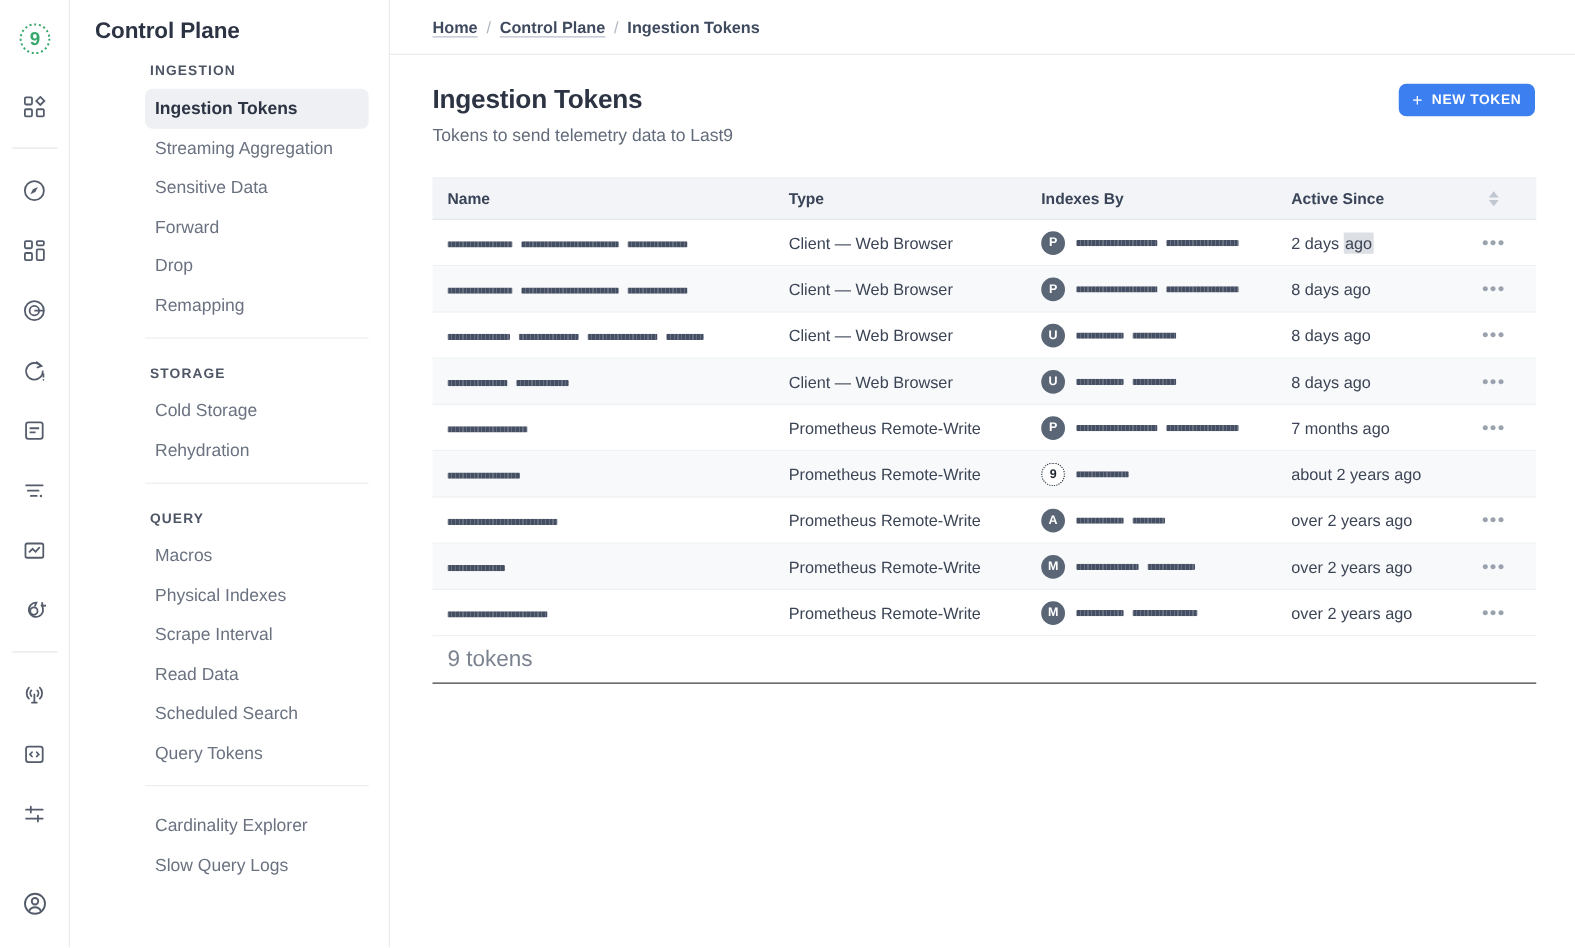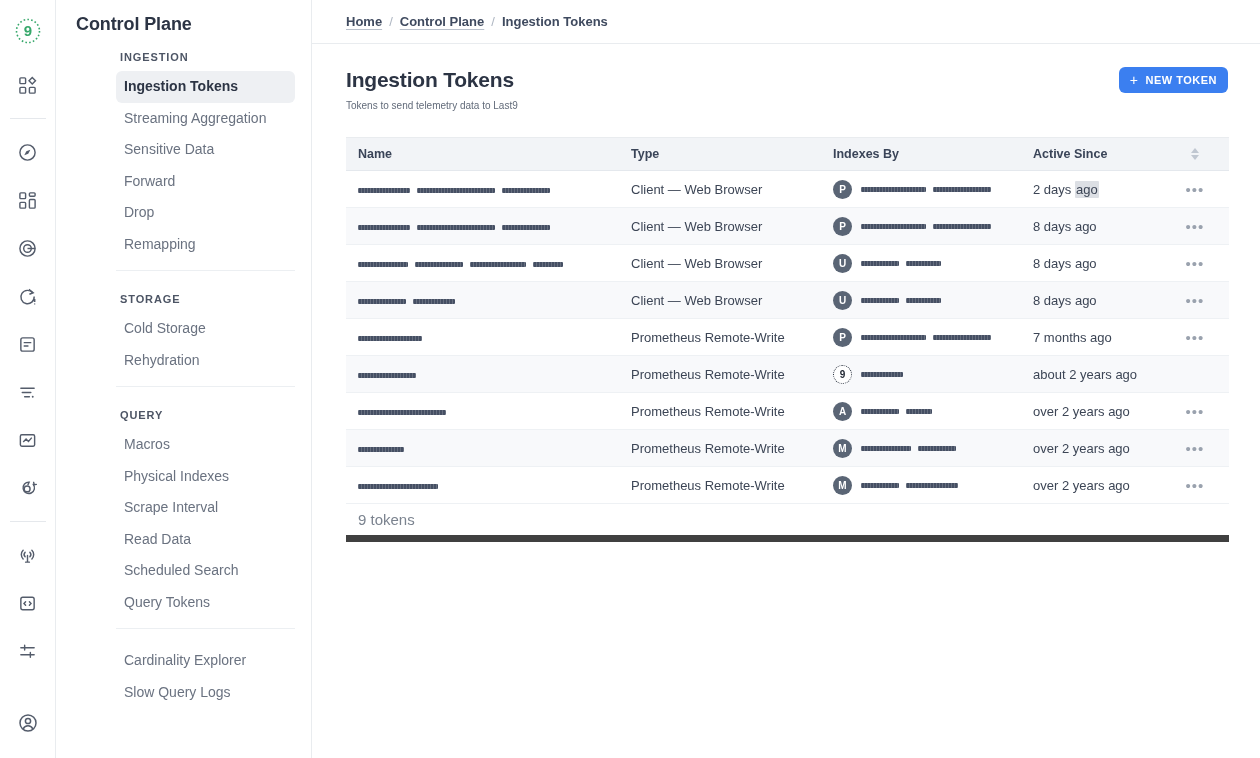--- a/index.html
+++ b/index.html
@@ -74,21 +74,21 @@
     font-size: 13px; font-weight: 700; color: #3f4a5f;
     text-decoration: underline; text-underline-offset: 3px;
     text-decoration-color: #b9c0cb; cursor: pointer;
   }
   .crumb.current { text-decoration: none; cursor: default; color: #3f4a5f; }
   .crumb-sep { color: #aeb6c2; font-size: 13px; margin: 0 7px; }
 
   .content { padding: 18px 32px 0 34px; }
   .page-head { display: flex; align-items: flex-start; justify-content: space-between; }
   .page-title { font-size: 21px; font-weight: 700; color: #2c3444; margin: 6px 0 0 0; letter-spacing: -0.2px; }
-  .page-sub { font-size: 10px; color: #626b7a; margin-top: 8px; }
+  .page-sub { font-size: 14px; color: #626b7a; margin-top: 8px; }
 
   .new-token-btn {
     display: inline-flex; align-items: center; gap: 7px;
     background: #3b7ff0; color: #ffffff;
     border: none; border-radius: 6px;
     height: 26px; padding: 0 11px;
     font-size: 11px; font-weight: 700; letter-spacing: 0.5px;
     cursor: pointer; margin-top: 5px;
     font-family: "Liberation Sans", sans-serif;
   }
@@ -140,22 +140,22 @@
   .avatar.logo {
     background: #ffffff; color: #1d2430;
     border: 1.5px dotted #2d3542; font-size: 10px; font-weight: 700;
   }
   .kebab {
     color: #9aa2ae; font-size: 15px; letter-spacing: 1px;
     cursor: pointer; line-height: 1; user-select: none;
   }
   .tfoot {
     height: 38px; display: flex; align-items: center;
-    padding-left: 12px; font-size: 15px; color: #7b838f;
-    border-bottom: 7px solid #404040;
+    padding-left: 12px; font-size: 18px; color: #7b838f;
+    border-bottom: 1px solid #404040;
   }
 </style>
 </head>
 <body>
 
 <div class="app">
 
   <div class="rail">
     <div class="rail-item rail-logo">
       <svg width="28" height="28" viewBox="0 0 28 28">

